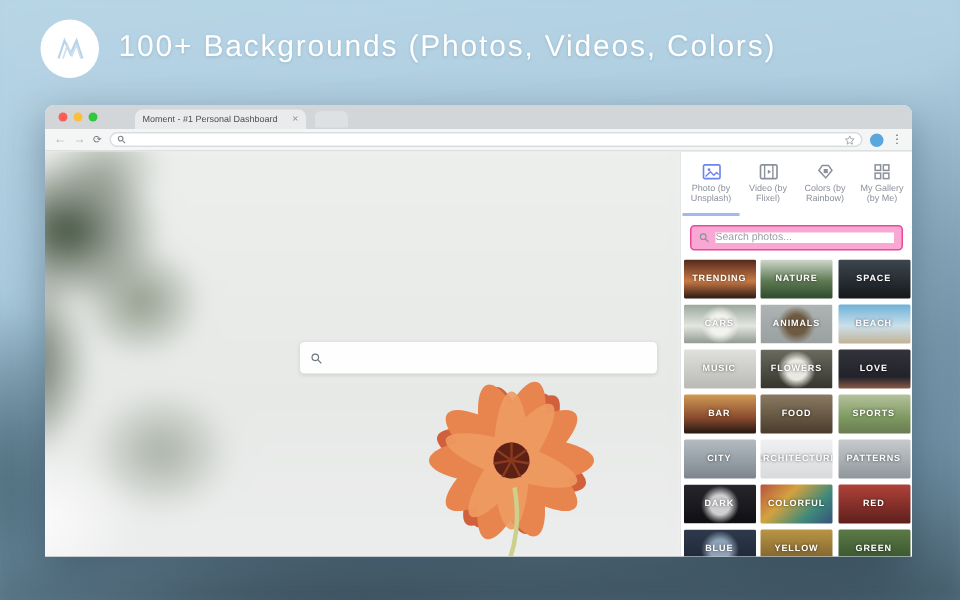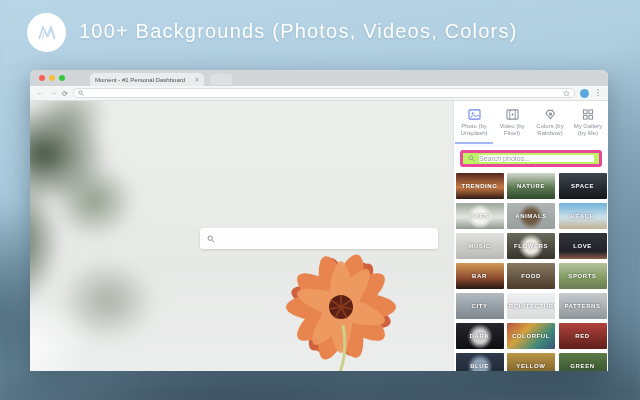--- a/index.html
+++ b/index.html
@@ -69,22 +69,22 @@
 
   
   .panel { flex:0 0 153px; background:#ffffff; border-left:1px solid #e3e5e7; display:flex; flex-direction:column; }
   .panel-tabs { display:flex; padding:8px 1px 0 1px; }
   .ptab { width:38px; display:flex; flex-direction:column; align-items:center; gap:3px; padding-bottom:5px;
     border-bottom:2px solid transparent; cursor:default; }
   .ptab .ptab-label { font-size:6px; line-height:7px; color:#8b909b; text-align:center; width:37px; }
   .ptab .ptab-ic { color:#8b909b; }
   .ptab.active { border-bottom-color:#a5b6f4; }
   .ptab.active .ptab-ic { color:#6c84ee; }
-  .panel-search { margin:6px 6px 0 6px; height:17px; border:3px solid #ec4899; border-radius:3px;
-    display:flex; align-items:center; padding:0 5px; background:#bef264; }
+  .panel-search { margin:6px 6px 0 6px; height:17px; border:1px solid #ec4899; border-radius:3px;
+    display:flex; align-items:center; padding:0 5px; background:#f9a8d4; }
   .panel-search input { border:none; outline:none; flex:1; font-size:7px; margin-left:4px; color:#444;
     font-family:"Liberation Sans", sans-serif; }
   .panel-search input::placeholder, .page-search input::placeholder { color:#9aa0a8; }
   .grid { margin-top:6px; padding:0 1px; display:grid; grid-template-columns:repeat(3, 48px); gap:4px 3.5px;
     justify-content:center; overflow:hidden; flex:1; }
   .tile { position:relative; width:48px; height:26px; border-radius:1px; display:flex; align-items:center;
     justify-content:center; overflow:hidden; }
   .tile-label { position:relative; color:#fff; font-size:6px; font-weight:bold; letter-spacing:.6px;
     text-shadow:0 0 2px rgba(0,0,0,.65); white-space:nowrap; }
 </style>

